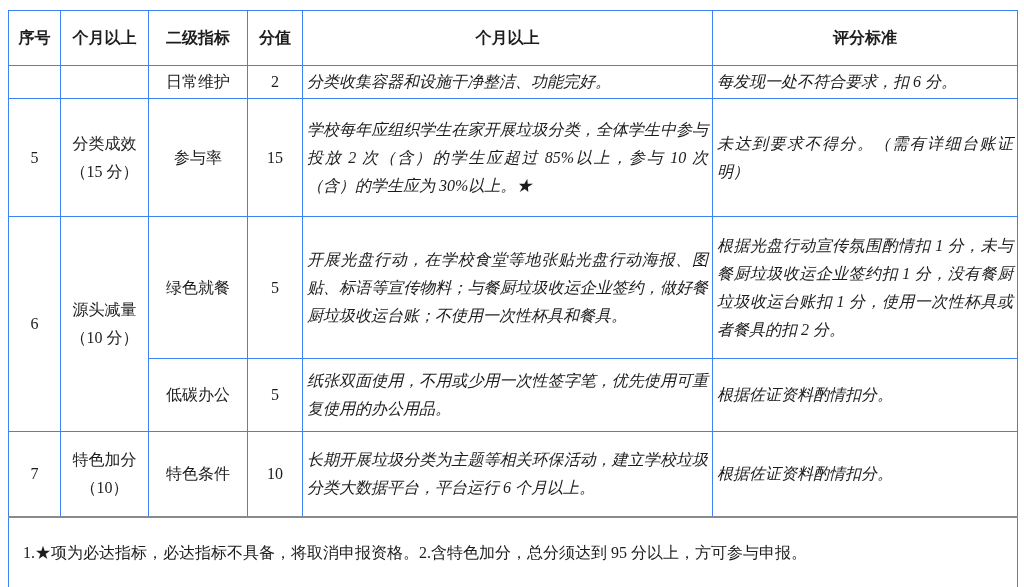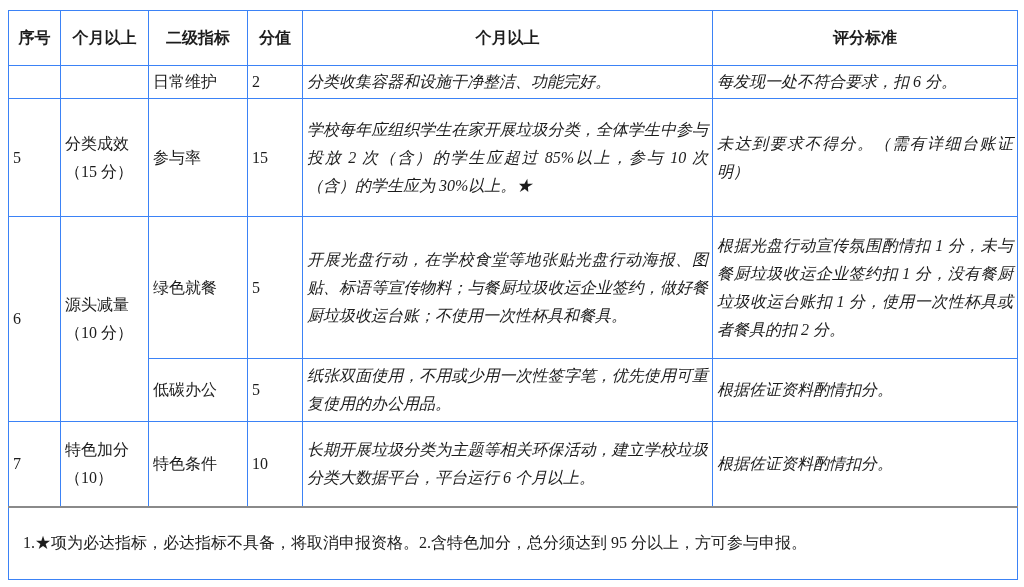--- a/index.html
+++ b/index.html
@@ -34,21 +34,21 @@
     line-height: 28px;
     word-break: break-all;
     overflow: hidden;
   }
   table.eval th {
     font-weight: bold;
     text-align: center;
     line-height: 24px;
     padding: 2px 2px;
   }
-  td.c { text-align: left; }
+  td.c { text-align: center; }
   td.t {
     text-align: justify;
     padding: 2px 10px 2px 11px;
     font-style: italic;
   }
   tr.note-row td {
     border-top: 2px solid #8a8a8a;
     text-align: left;
     padding: 2px 14px;
   }
@@ -96,21 +96,21 @@
 
       <tr style="height:142px">
         <td class="c" rowspan="2">6</td>
         <td class="c" rowspan="2">源头减量 （10 分）</td>
         <td class="c">绿色就餐</td>
         <td class="c">5</td>
         <td class="t">开展光盘行动，在学校食堂等地张贴光盘行动海报、图贴、标语等宣传物料；与餐厨垃圾收运企业签约，做好餐厨垃圾收运台账；不使用一次性杯具和餐具。</td>
         <td class="t">根据光盘行动宣传氛围酌情扣 1 分，未与餐厨垃圾收运企业签约扣 1 分，没有餐厨垃圾收运台账扣 1 分，使用一次性杯具或者餐具的扣 2 分。</td>
       </tr>
 
-      <tr style="height:63px">
+      <tr style="height:73px">
         <td class="c">低碳办公</td>
         <td class="c">5</td>
         <td class="t">纸张双面使用，不用或少用一次性签字笔，优先使用可重复使用的办公用品。</td>
         <td class="t">根据佐证资料酌情扣分。</td>
       </tr>
 
       <tr style="height:85px">
         <td class="c">7</td>
         <td class="c">特色加分（10）</td>
         <td class="c">特色条件</td>

